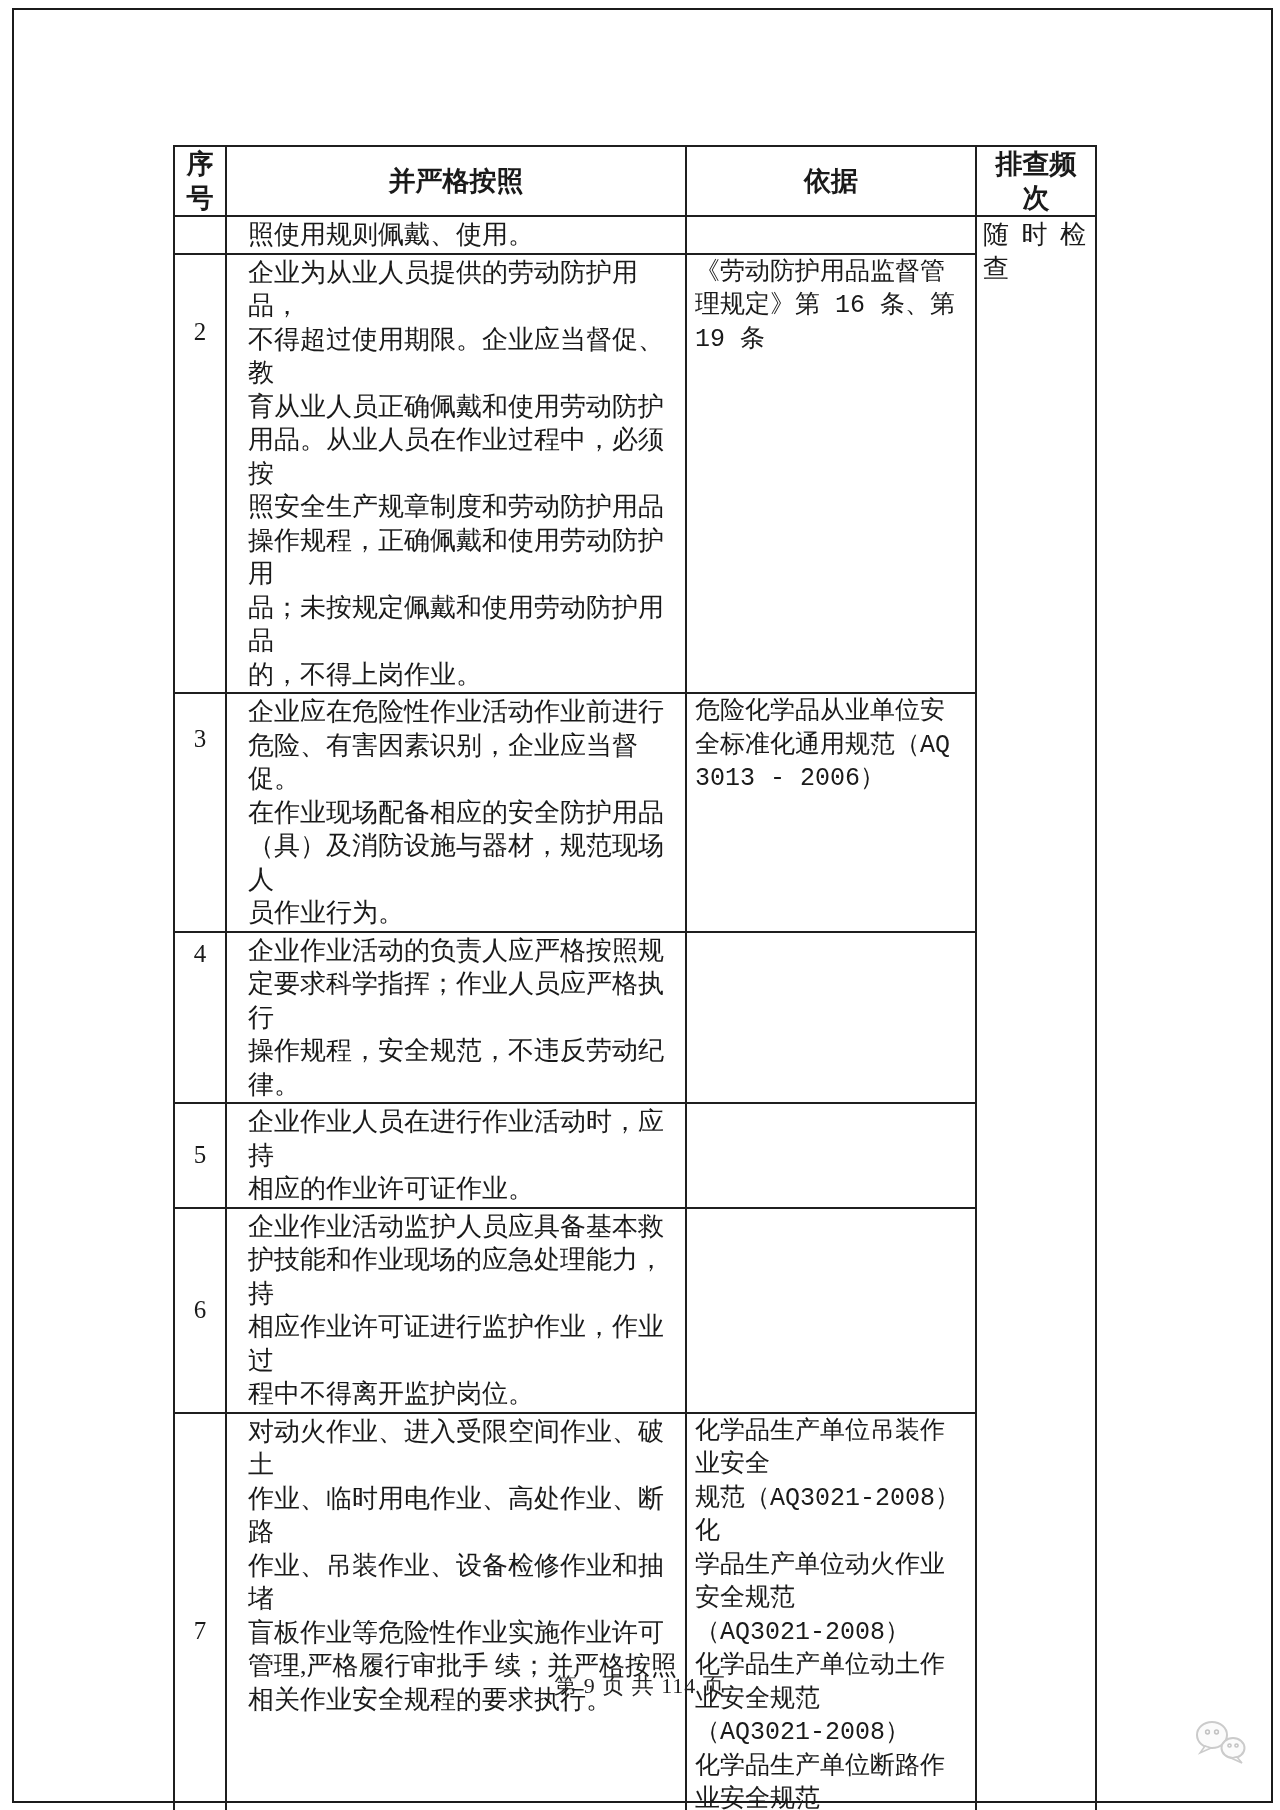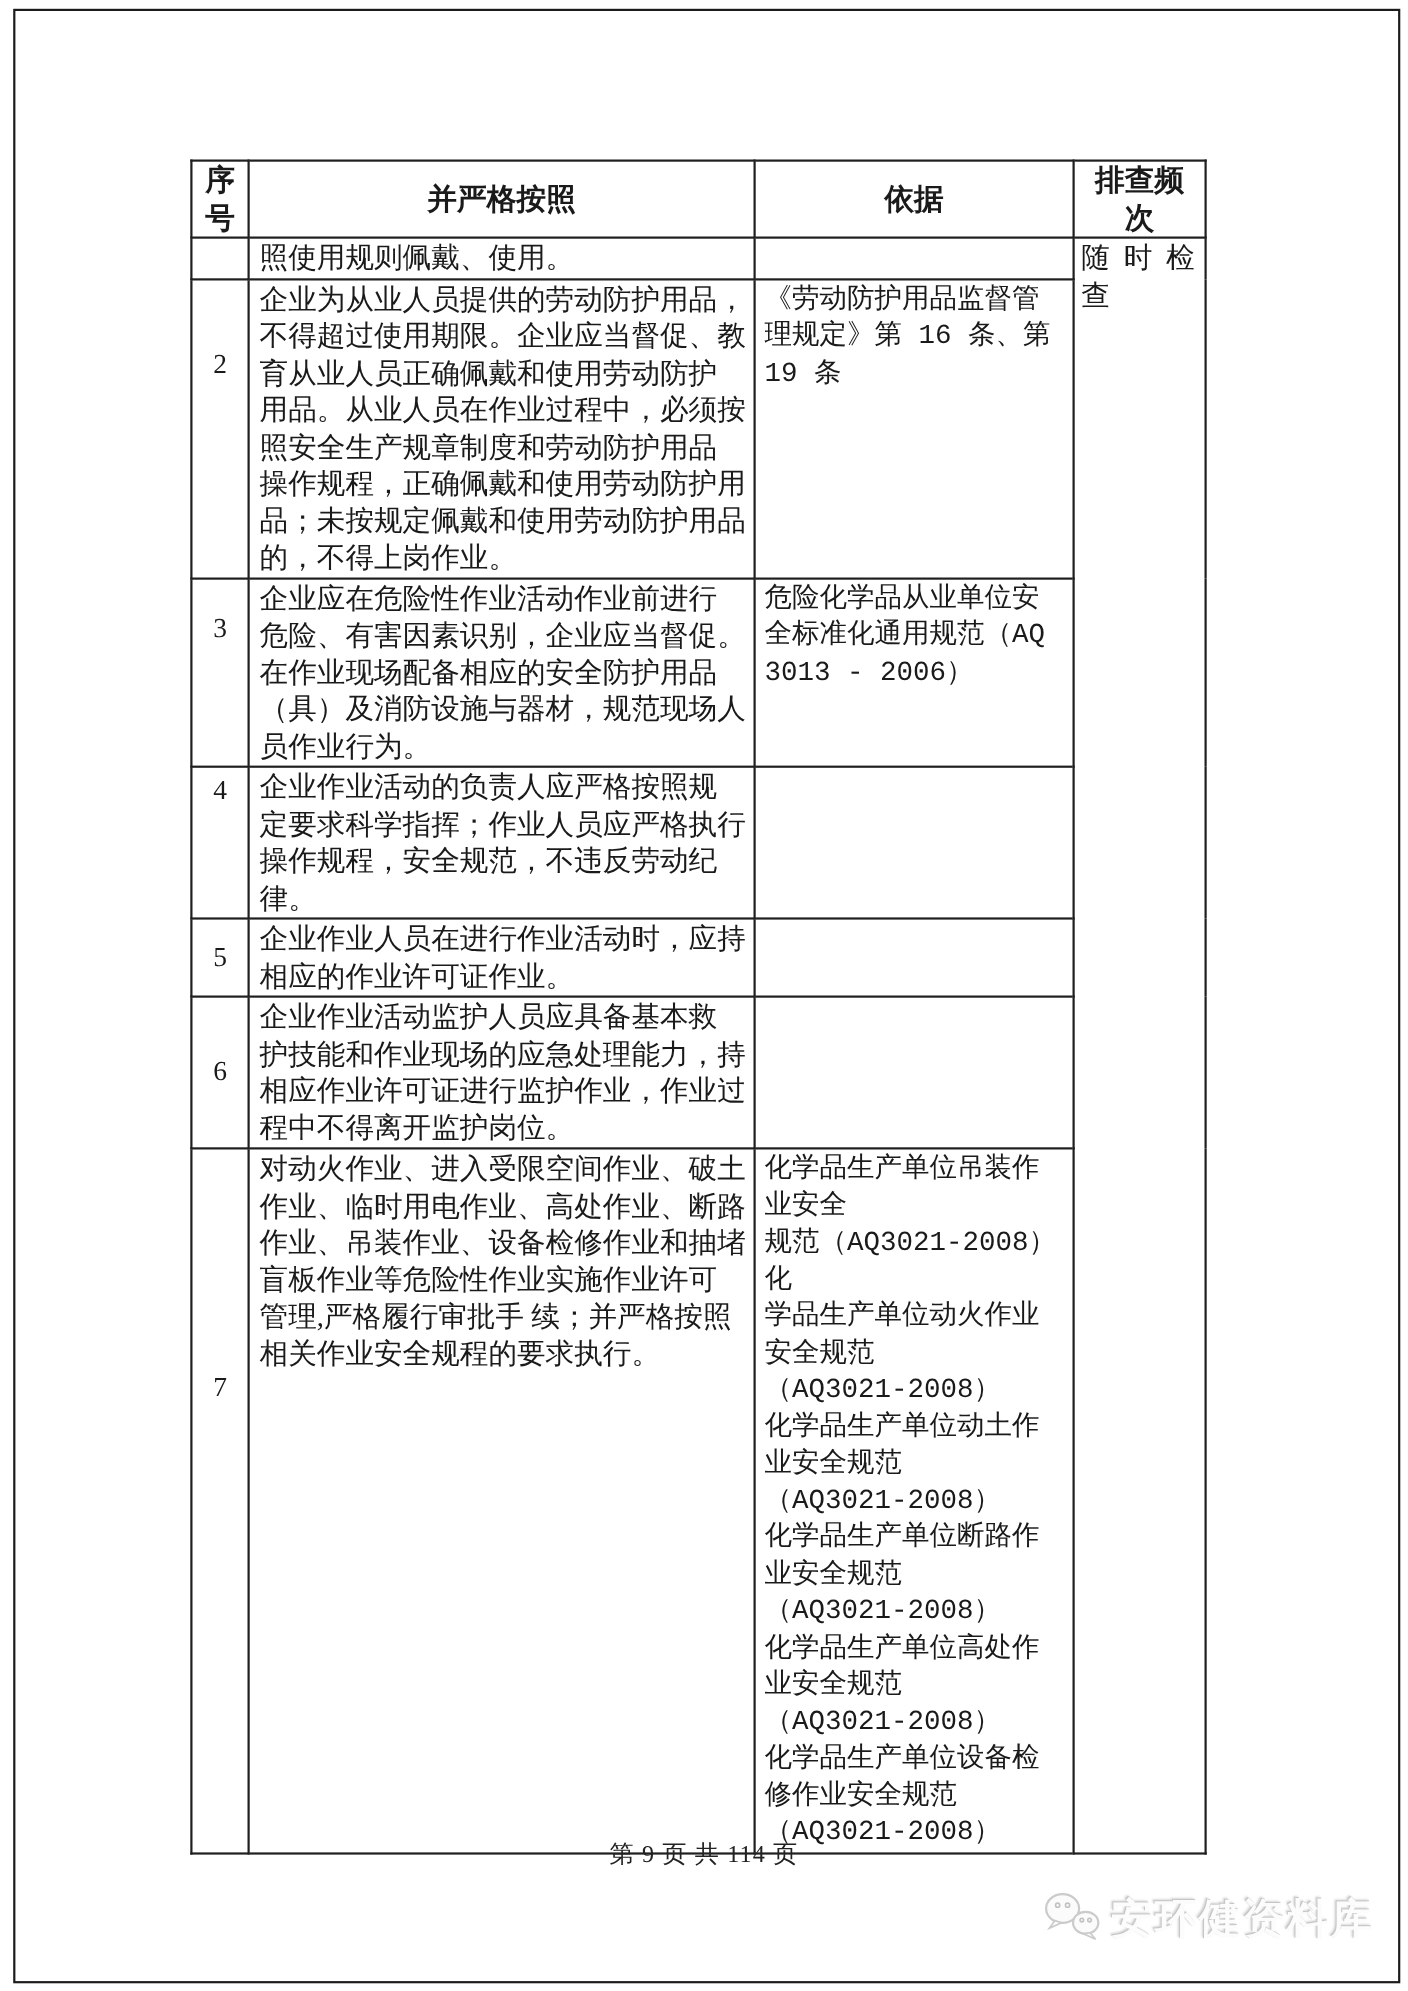--- a/index.html
+++ b/index.html
@@ -47,21 +47,21 @@
     text-align: center;
     vertical-align: middle;
     white-space: pre-line;
     padding: 0;
   }
   .doc-table td {
     font-size: 26px;
     line-height: 33.5px;
     vertical-align: top;
     white-space: pre-line;
-    padding: 1px 2px 1px 9px;
+    padding: 1px 2px 1px 21px;
   }
   td.num {
     text-align: center;
     padding: 1px 0;
     font-size: 25px;
     line-height: 34px;
   }
   td.basis {
     font-size: 25px;
     padding-left: 8px;
@@ -232,14 +232,13 @@
       <ellipse cx="20" cy="17" rx="15" ry="13" fill="#fbfbfb" stroke="#cbcbcb" stroke-width="2"></ellipse>
       <path d="M13 28 L8 35 L19 30 Z" fill="#fbfbfb" stroke="#cbcbcb" stroke-width="1.5"></path>
       <circle cx="15.5" cy="14" r="1.9" fill="none" stroke="#c2c2c2" stroke-width="1.5"></circle>
       <circle cx="24.5" cy="14" r="1.9" fill="none" stroke="#c2c2c2" stroke-width="1.5"></circle>
       <ellipse cx="41" cy="30" rx="11.5" ry="10" fill="#fbfbfb" stroke="#cbcbcb" stroke-width="2"></ellipse>
       <path d="M45 39 L50 45 L39 40 Z" fill="#fbfbfb" stroke="#cbcbcb" stroke-width="1.5"></path>
       <circle cx="37.5" cy="27.5" r="1.6" fill="none" stroke="#c2c2c2" stroke-width="1.5"></circle>
       <circle cx="44.5" cy="27.5" r="1.6" fill="none" stroke="#c2c2c2" stroke-width="1.5"></circle>
     </svg>
   </span>
-  <span class="watermark-text">安环健资料库</span>
 </div>
 
 </body></html>

